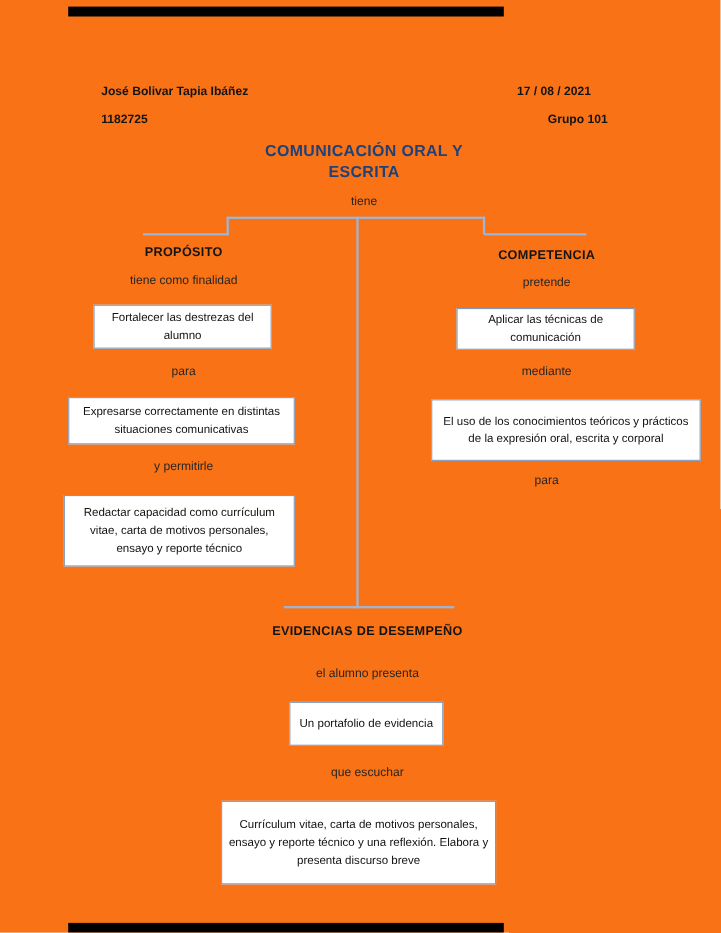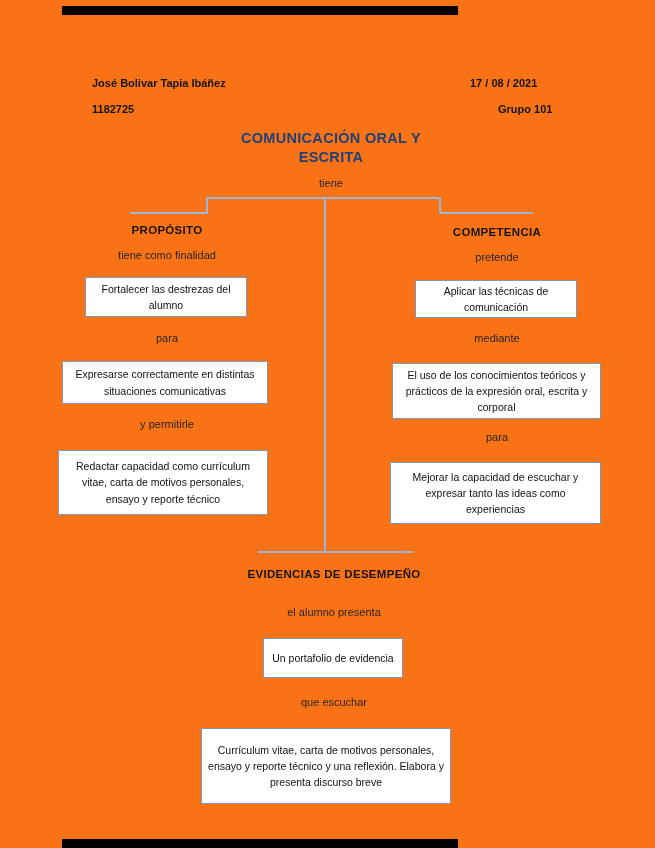--- a/index.html
+++ b/index.html
@@ -49,21 +49,21 @@
 
   .box{
     position:absolute;border:1.5px solid #7f99bd;background:#fff;
     display:flex;align-items:center;justify-content:center;text-align:center;
     font-size:10.5px;color:#111;line-height:1.55;padding:2px 5px;box-sizing:border-box;
   }
   .box-l1{left:85px;top:277px;width:162px;height:40px;}
   .box-l2{left:62px;top:361px;width:206px;height:43px;}
   .box-l3{left:58px;top:450px;width:210px;height:65px;}
   .box-r1{left:415px;top:280px;width:162px;height:38px;}
-  .box-r2{left:392px;top:363px;width:209px;height:56px;}
+  .box-r2{left:392px;top:363px;width:245px;height:56px;}
   .box-r3{left:390px;top:462px;width:211px;height:62px;}
   .box-b1{left:263px;top:638px;width:140px;height:40px;}
   .box-b2{left:201px;top:728px;width:250px;height:76px;}
 </style>
 </head>
 <body>
 
 <div class="page">
 
   <div class="bar bar-top"></div>
@@ -92,21 +92,20 @@
   <div class="box box-l2">Expresarse correctamente en distintas situaciones comunicativas</div>
   <div class="lbl lbl-permitirle">y permitirle</div>
   <div class="box box-l3">Redactar capacidad como currículum vitae, carta de motivos personales, ensayo y reporte técnico</div>
 
   <div class="hd hd-competencia">COMPETENCIA</div>
   <div class="lbl lbl-pretende">pretende</div>
   <div class="box box-r1">Aplicar las técnicas de comunicación</div>
   <div class="lbl lbl-mediante">mediante</div>
   <div class="box box-r2">El uso de los conocimientos teóricos y prácticos de la expresión oral, escrita y corporal</div>
   <div class="lbl lbl-para-r">para</div>
-  <div class="box box-r3">Mejorar la capacidad de escuchar y expresar tanto las ideas como experiencias</div>
 
   <div class="hd hd-evidencias">EVIDENCIAS DE DESEMPEÑO</div>
   <div class="lbl lbl-presenta">el alumno presenta</div>
   <div class="box box-b1">Un portafolio de evidencia</div>
   <div class="lbl lbl-integre">que escuchar</div>
   <div class="box box-b2">Currículum vitae, carta de motivos personales, ensayo y reporte técnico y una reflexión. Elabora y presenta discurso breve</div>
 
   <div class="bar bar-bottom"></div>
 
 </div>

